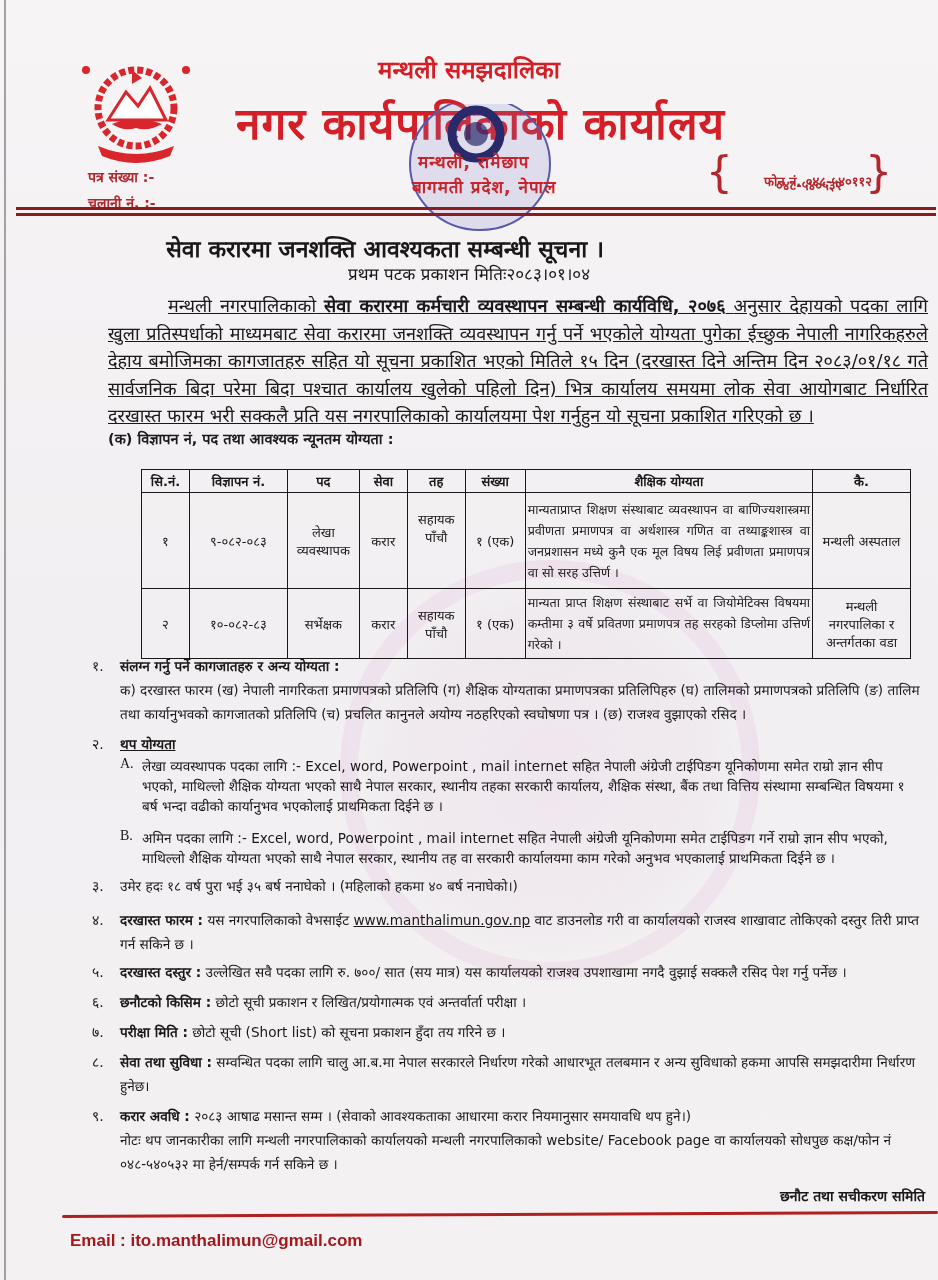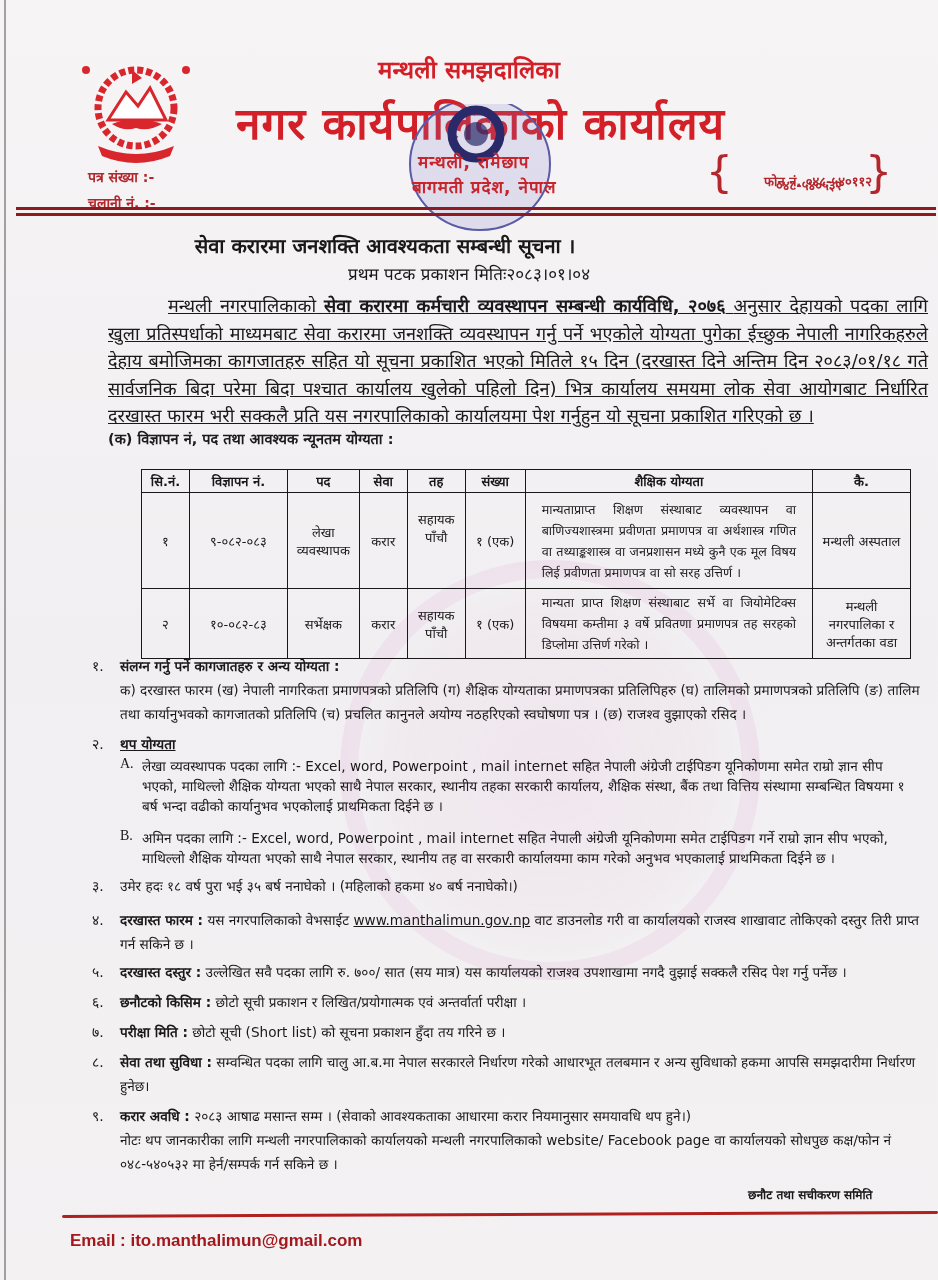--- a/index.html
+++ b/index.html
@@ -52,60 +52,60 @@
   .phone-box .brace-l, .phone-box .brace-r { position: absolute; top: -4px; font-size: 42px; font-weight: normal; line-height: 46px; color:#b3262c; }
   .phone-box .brace-l { left: 0; }
   .phone-box .brace-r { right: 0; }
   .phone1 { position: absolute; left: 14px; top: 18px; margin-left: 44px; }
   .phone2 { position: absolute; left: 70px; top: 22px; }
   .rule-top1 { position: absolute; left: 16px; right: 2px; top: 207px; height: 3px; background: #8c1a1f; }
   .rule-top2 { position: absolute; left: 16px; right: 2px; top: 213px; height: 3px; background: #8c1a1f; }
 
   .notice-title {
     position: absolute; left: 0; width: 770px; top: 232px; text-align: center;
-    font-size: 20px; font-weight: bold; color: #1a1718;
+    font-size: 23px; font-weight: bold; color: #1a1718;
   }
   .pub-date {
     position: absolute; left: 0; width: 938px; top: 262px; text-align: center;
     font-size: 17px; color: #1a1718;
   }
   .para {
     position: absolute; left: 108px; top: 292px; width: 820px;
     font-size: 18px; line-height: 27.5px; text-align: justify; color: #1b1819; text-decoration: underline;
   }
   .para .indent { display: inline-block; width: 60px; }
   .section-k {
     position: absolute; left: 108px; top: 428px; font-size: 14.5px; font-weight: bold;
   }
   
   table.posts {
     position: absolute; left: 141px; top: 469px; width: 770px;
     border-collapse: collapse; font-size: 13px; color: #1b1819;
   }
   table.posts th, table.posts td { border: 1.4px solid #1b1819; padding: 2px 4px; text-align: center; vertical-align: middle; }
   table.posts th { height: 22px; font-weight: bold; font-size: 13px; }
-  table.posts td.qual { text-align: justify; font-size: 12.6px; line-height: 21px; padding: 2px 16px; margin-left: 16px; }
+  table.posts td.qual { text-align: justify; font-size: 12.6px; line-height: 21px; padding: 2px 2px; margin-left: 16px; }
   table.posts tr.r1 td { height: 96px; }
   table.posts tr.r2 td { height: 70px; }
   .c-sn { width: 48px; } .c-adv { width: 98px; } .c-post { width: 72px; }
   .c-svc { width: 48px; margin-top: 44px; } .c-lvl { width: 58px; } .c-cnt { width: 60px; }
   .c-qual { width: 288px; } .c-rem { width: 98px; }
   td .lvl-top { display:block; margin-top:-26px; }
 
   .items { position: absolute; left: 92px; top: 656px; width: 830px; font-size: 13.6px; color: #1b1819; }
   .item { position: absolute; left: 0; width: 830px; }
   .item .num { position: absolute; left: 0; top: 0; font-size: 14px; }
   .item .body { position: absolute; left: 28px; width: 800px; line-height: 24px; }
   .item .body b { font-weight: bold; }
   .sub { position: absolute; left: 28px; width: 800px; }
   .sub .lbl { position: absolute; left: 0; top: 0; font-family: "Liberation Serif", serif; font-size: 14px; }
   .sub .txt { position: absolute; left: 22px; width: 778px; line-height: 20px; }
   .u { text-decoration: underline; }
   .signature {
-    position: absolute; left: 748px; top: 1186px; font-size: 12px; font-weight: bold; color: #1b1819;
+    position: absolute; left: 780px; top: 1186px; font-size: 14px; font-weight: bold; color: #1b1819;
   }
   .rule-bottom { position: absolute; left: 62px; right: 0; top: 1213px; height: 3px; background: #b0201f; border-radius: 2px; transform: rotate(-0.25deg); }
   .footer-email {
     position: absolute; left: 70px; top: 1231px; font-family: "Liberation Sans", sans-serif; font-weight: bold;
     font-size: 17px; color: #a3171d;
   }
   .footer-web {
     position: absolute; left: 492px; top: 1231px; font-family: "Liberation Sans", sans-serif; font-weight: bold;
     font-size: 19px; color: #a3171d;
   }

